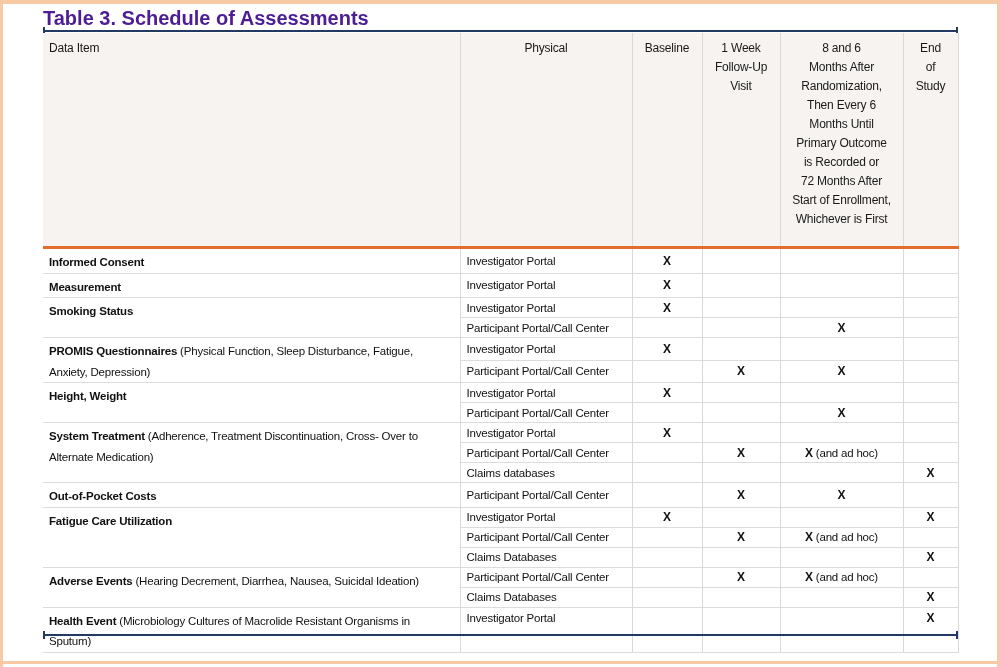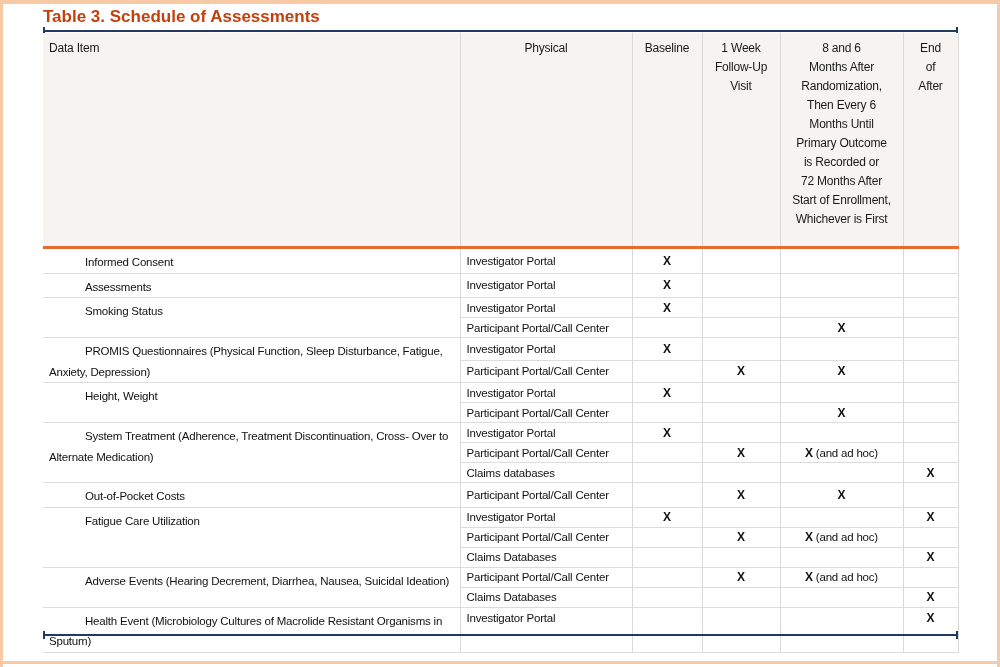--- a/index.html
+++ b/index.html
@@ -9,22 +9,22 @@
     overflow:hidden;
   }
   
   .edge { position:absolute; background:#f7c9a4; }
   .edge-top    { left:0; top:0; width:1000px; height:4px; }
   .edge-left   { left:0; top:0; width:3px; height:667px; }
   .edge-right  { left:997px; top:0; width:3px; height:667px; }
   .edge-bottom { left:0; top:661px; width:1000px; height:3px; }
 
   .title {
-    position:absolute; left:43px; top:7px; font-size:17px; font-weight:bold;
-    color:#c2410c; letter-spacing:0;
+    position:absolute; left:43px; top:7px; font-size:20px; font-weight:bold;
+    color:#4c1d95; letter-spacing:0;
   }
   
   .rule { position:absolute; height:2px; background:#223a63; }
   .rule::before, .rule::after {
     content:""; position:absolute; top:-3px; width:2px; height:8px; background:#223a63;
   }
   .rule::before { left:0; } .rule::after { right:0; }
   .rule-top { left:43px; top:30px; width:915px; }
   .rule-bottom { left:43px; top:634px; width:915px; }
 
@@ -34,21 +34,21 @@
     font-size:11.5px; letter-spacing:-0.2px; line-height:14px;
   }
   .sched td { border-right:1px solid #d9d9d9; border-bottom:1px solid #dcdcdc; padding:0 6px; overflow:hidden; }
   .sched tr.hdr td {
     background:#f6f3f0; height:207px; vertical-align:top; padding-top:6px;
     border-bottom:3px solid #e36c2e; text-align:center; white-space:pre-line;
     font-size:12px; line-height:19px; color:#1a1a1a;
   }
   .sched tr.hdr td.item-cell { text-align:left; }
   .sched td.item-cell { vertical-align:top; padding-top:3px; line-height:20.5px; }
-  .item-bold { font-weight:normal;margin-left:36px; }
+  .item-bold { font-weight:bold; }
   .sched td.source-cell { height:19px; vertical-align:middle; }
   .sched td.mark-cell { height:19px; text-align:center; vertical-align:middle; }
   .mark { font-weight:bold; font-size:12px; }
   .note { font-weight:normal; }
   .sched tr.tall td.source-cell, .sched tr.tall td.mark-cell { height:40px; vertical-align:top; padding-top:3px; }
 
   .footnote { position:absolute; left:46px; top:641px; font-size:10.5px; color:#1a1a1a; }
 </style>
 </head>
 <body>
@@ -84,32 +84,32 @@
 Randomization,
 Then Every 6
 Months Until
 Primary Outcome
 is Recorded or
 72 Months After
 Start of Enrollment,
 Whichever is First</td>
         <td>End
 of
-After</td>
+Study</td>
       </tr>
     <tr>
           <td class="item-cell" rowspan="1"><span class="item-bold">Informed Consent</span></td>
           <td class="source-cell">Investigator Portal</td>
           <td class="mark-cell"><span class="mark">X</span></td>
           <td class="mark-cell"></td>
           <td class="mark-cell"></td>
           <td class="mark-cell"></td>
         </tr>
         <tr>
-          <td class="item-cell" rowspan="1"><span class="item-bold">Assessments</span></td>
+          <td class="item-cell" rowspan="1"><span class="item-bold">Measurement</span></td>
           <td class="source-cell">Investigator Portal</td>
           <td class="mark-cell"><span class="mark">X</span></td>
           <td class="mark-cell"></td>
           <td class="mark-cell"></td>
           <td class="mark-cell"></td>
         </tr>
         <tr>
           <td class="item-cell" rowspan="2"><span class="item-bold">Smoking Status</span></td>
           <td class="source-cell">Investigator Portal</td>
           <td class="mark-cell"><span class="mark">X</span></td>

